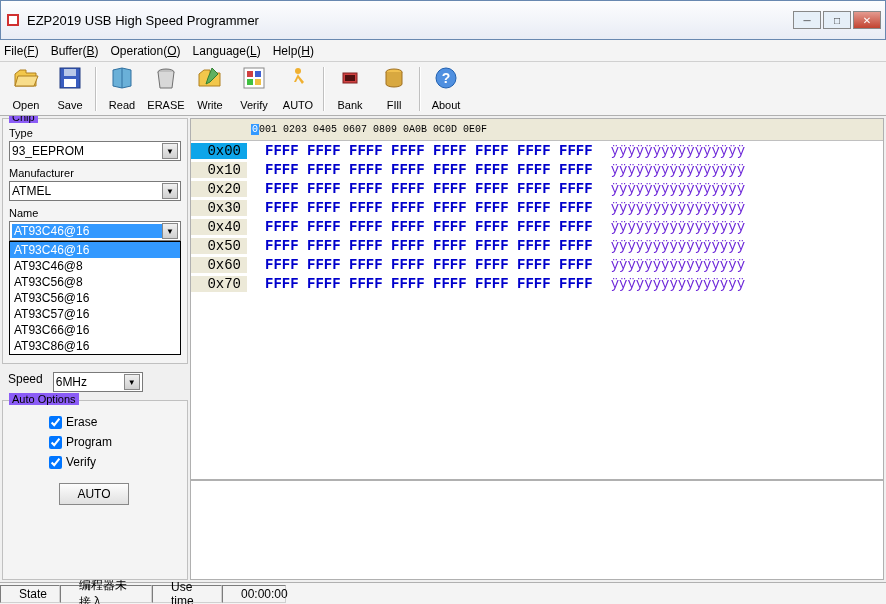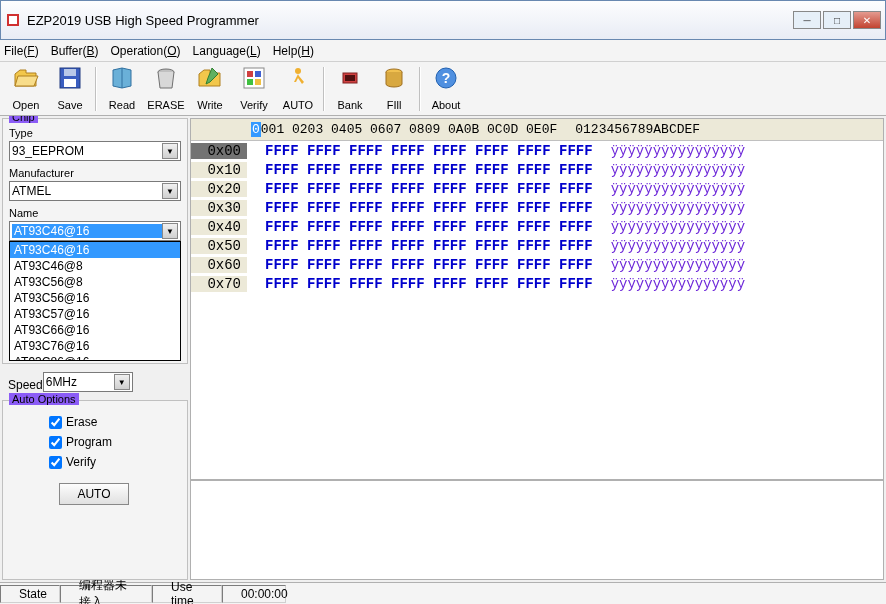--- a/index.html
+++ b/index.html
@@ -24,34 +24,34 @@
 .group { border: 1px solid #c0c0c0; padding: 8px 6px 6px; position: relative; background: #f4f4f4; }
 .group-title { position: absolute; top: -8px; left: 6px; background: #8b5cf6; padding: 0 3px; font-size: 11px; }
 .lbl { font-size: 11px; margin-bottom: 2px; display: block; }
 .combo { width: 100%; height: 20px; border: 1px solid #7a7a7a; background: #fff; display: flex; align-items: center; padding: 0 2px; position: relative; cursor: pointer; margin-bottom: 6px; }
 .combo .txt { flex: 1; font-size: 12px; overflow: hidden; }
 .combo .arrow { width: 16px; height: 16px; background: linear-gradient(to bottom, #f0f0f0, #d0d0d0); border: 1px solid #888; display: flex; align-items: center; justify-content: center; font-size: 8px; }
 .combo.hl .txt { background: #3399ff; color: #fff; padding: 0 2px; }
 .dropdown { position: absolute; top: 19px; left: -1px; right: -1px; background: #fff; border: 1px solid #000; z-index: 10; max-height: 120px; overflow-y: auto; }
 .dropdown .item { padding: 1px 4px; font-size: 12px; cursor: pointer; }
 .dropdown .item.sel { background: #3399ff; color: #fff; }
-.speedrow { display: flex; align-items: flex-end; gap: 0; padding: 4px 6px; }
+.speedrow { display: flex; align-items: flex-start; gap: 10px; padding: 4px 6px; }
 .chk { display: flex; align-items: center; gap: 4px; font-size: 12px; margin: 6px 0 6px 40px; }
 .chk input { width: 13px; height: 13px; }
 .autobtn { width: 70px; height: 22px; margin: 8px 0 4px 50px; background: linear-gradient(to bottom, #fdfdfd, #e0e0e0); border: 1px solid #888; cursor: pointer; font-size: 12px; }
 .right { flex: 1; display: flex; flex-direction: column; background: #fff; border: 1px solid #b0b0b0; margin: 2px 2px 2px 0; }
-.hexhdr { display: flex; background: #ece9d8; border-bottom: 1px solid #c0c0c0; font-family: "Courier New", monospace; font-size: 13px; color: #000; height: 22px; align-items: center; }
+.hexhdr { display: flex; background: #ece9d8; border-bottom: 1px solid #c0c0c0; font-family: "Courier New", monospace; font-size: 10px; color: #000; height: 22px; align-items: center; }
 .hexhdr .addr { width: 56px; }
 .hexhdr .cols { flex: 0 0 auto; letter-spacing: 0; padding-left: 4px; }
 .hexhdr .ascii { padding-left: 18px; }
 .hexhdr .first { background: #3399ff; color: #fff; padding: 0 1px; }
 .hexbody { font-family: "Courier New", monospace; font-size: 14px; color: #0000cc; }
 .hexrow { display: flex; height: 19px; align-items: center; }
 .hexrow .addr { width: 56px; background: #ece9d8; color: #000; text-align: right; padding-right: 6px; }
-.hexrow .addr.sel { background: #737373; }
+.hexrow .addr.sel { background: #0ea5e9; }
 .hexrow .data { padding-left: 18px; white-space: pre; font-weight: bold; }
 .hexrow .ascii { padding-left: 18px; color: #6d28d9; white-space: pre; }
 .log { height: 100px; border-top: 2px solid #b0b0b0; background: #fff; }
 .status { height: 22px; border-top: 1px solid #b0b0b0; background: #f4f4f4; display: flex; align-items: center; }
 .status .cell { border: 1px inset #d0d0d0; height: 18px; padding: 0 18px; display: flex; align-items: center; font-size: 12px; }
 .status .c1 { width: 60px; }
 .status .c2 { width: 92px; }
 .status .c3 { width: 70px; }
 .status .c4 { width: 64px; }
 </style>
@@ -197,21 +197,20 @@
       <div class="combo hl">
         <span class="txt">AT93C46@16</span>
           <span class="arrow">▼</span>
         <div class="dropdown" id="name-dd">
             <div class="item sel">AT93C46@16</div>
             <div class="item">AT93C46@8</div>
             <div class="item">AT93C56@8</div>
             <div class="item">AT93C56@16</div>
             <div class="item">AT93C57@16</div>
             <div class="item">AT93C66@16</div>
-            <div class="item">AT93C76@16</div>
             <div class="item">AT93C86@16</div>
           </div>
       </div>
       <div style="height:110px"></div>
     </div>
     <div class="speedrow">
       <span>Speed</span>
       <div class="combo" style="width:90px;margin:0">
           <span class="txt">6MHz</span>
           <span class="arrow">▼</span>
@@ -232,21 +231,20 @@
           <span>Verify</span>
         </label>
       <button class="autobtn">AUTO</button>
     </div>
   </div>
 
   <div class="right">
     <div class="hexhdr">
       <span class="addr"></span>
       <span class="cols"><span class="first">0</span><span>001 0203 0405 0607 0809 0A0B 0C0D 0E0F</span></span>
-      <span class="ascii">0123456789ABCDEF</span>
     </div>
     <div class="hexbody" id="hexbody">
         <div class="hexrow">
           <span class="addr sel">0x00</span>
           <span class="data">FFFF FFFF FFFF FFFF FFFF FFFF FFFF FFFF</span>
           <span class="ascii">ÿÿÿÿÿÿÿÿÿÿÿÿÿÿÿÿ</span>
         </div>
         <div class="hexrow">
           <span class="addr">0x10</span>
           <span class="data">FFFF FFFF FFFF FFFF FFFF FFFF FFFF FFFF</span>

